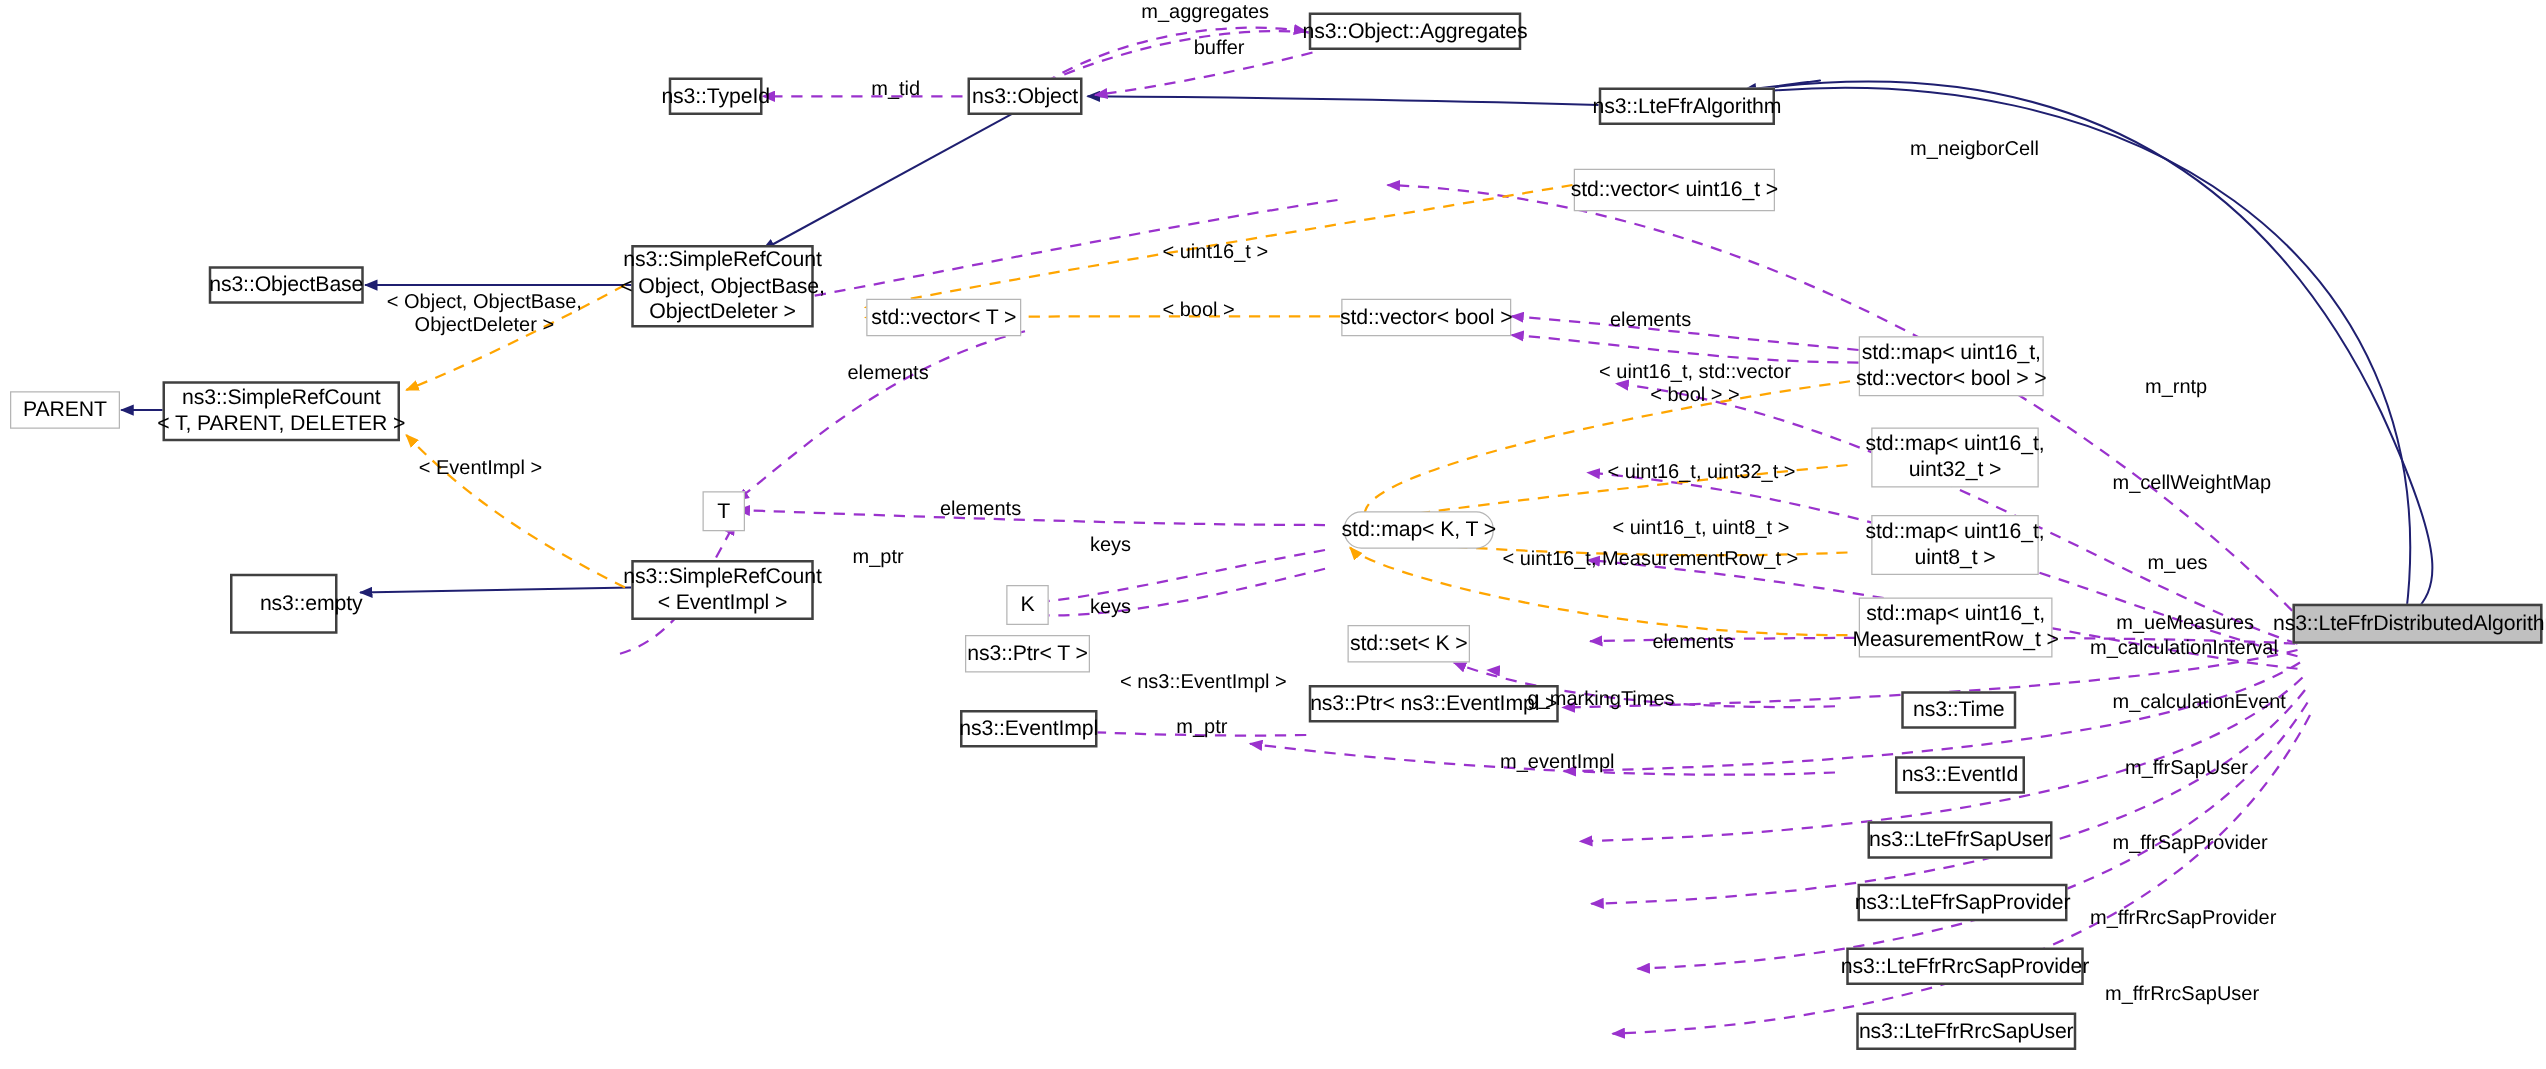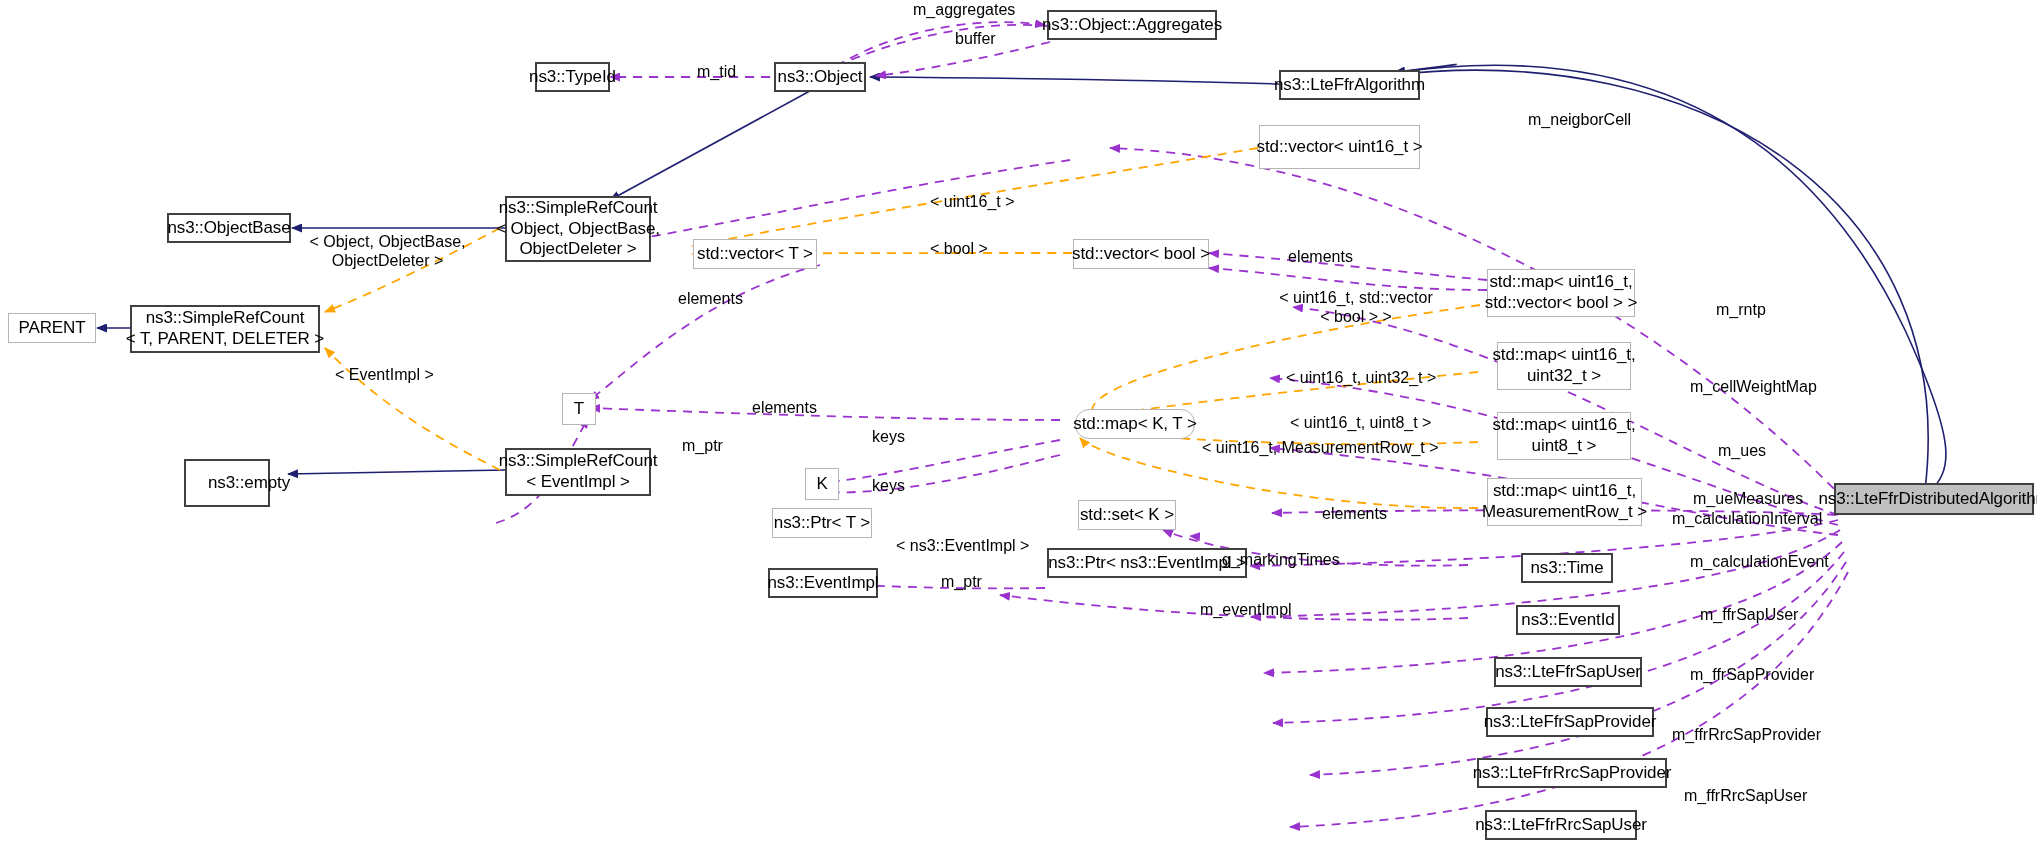--- a/index.html
+++ b/index.html
@@ -139,21 +139,21 @@
 
   <div class="node cls" style="left:505px;top:448px;width:146px;height:48px;">
     <span>ns3::SimpleRefCount</span>
     <span>&lt; EventImpl &gt;</span>
   </div>
 
   <div class="node tpl" style="left:693px;top:239px;width:124px;height:30px;">
     <span>std::vector&lt; T &gt;</span>
   </div>
 
-  <div class="node tpl" style="left:1259px;top:125px;width:161px;height:44px;">
+  <div class="node tpl" style="left:1259px;top:135px;width:161px;height:34px;">
     <span>std::vector&lt; uint16_t &gt;</span>
   </div>
 
   <div class="node tpl" style="left:1073px;top:239px;width:136px;height:30px;">
     <span>std::vector&lt; bool &gt;</span>
   </div>
 
   <div class="node tpl" style="left:562px;top:393px;width:34px;height:32px;">
     <span>T</span>
   </div>
@@ -215,21 +215,21 @@
   </div>
 
   <div class="node cls" style="left:1486px;top:707px;width:168px;height:30px;">
     <span>ns3::LteFfrSapProvider</span>
   </div>
 
   <div class="node cls" style="left:1477px;top:758px;width:190px;height:30px;">
     <span>ns3::LteFfrRrcSapProvider</span>
   </div>
 
-  <div class="node cls" style="left:1485px;top:810px;width:152px;height:30px;">
+  <div class="node cls" style="left:1485px;top:810px;width:176px;height:30px;">
     <span>ns3::LteFfrRrcSapUser</span>
   </div>
 
   <div class="node target" style="left:1834px;top:483px;width:200px;height:32px;">
     <span>ns3::LteFfrDistributedAlgorithm</span>
   </div>
 
   <div class="elabel" style="left:913px;top:0px;">m_aggregates</div>
   <div class="elabel" style="left:955px;top:29px;">buffer</div>
   <div class="elabel" style="left:697px;top:62px;">m_tid</div>

